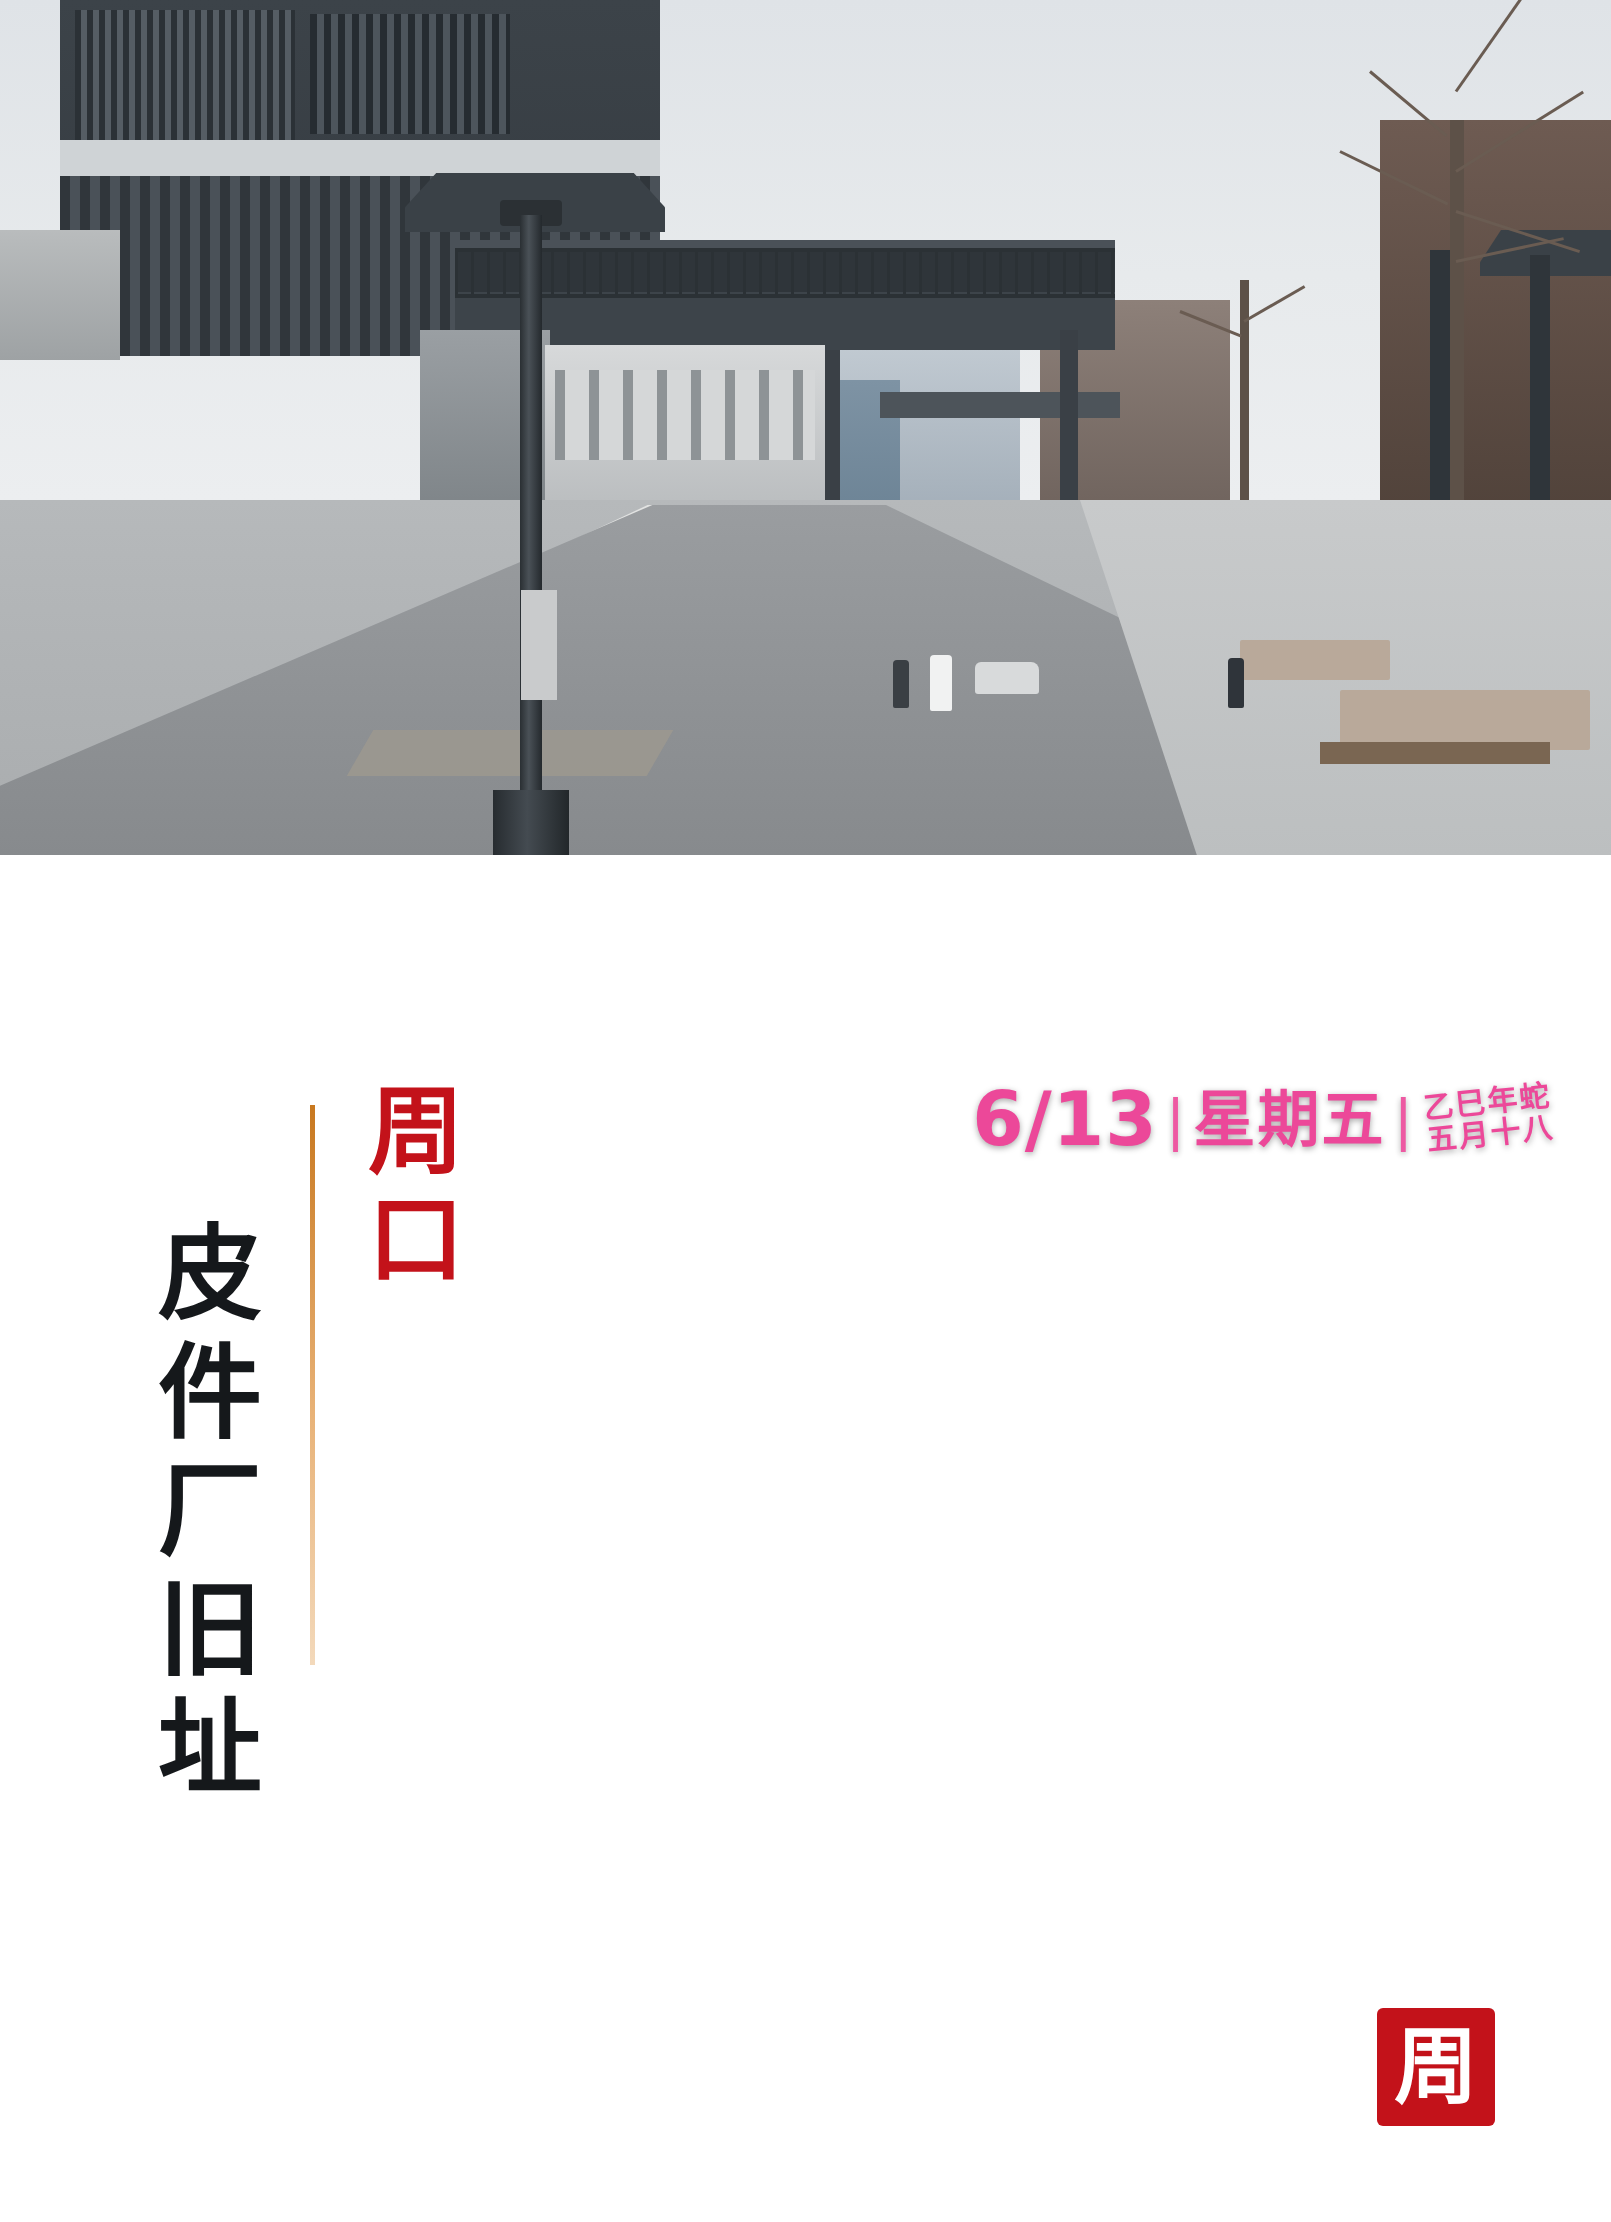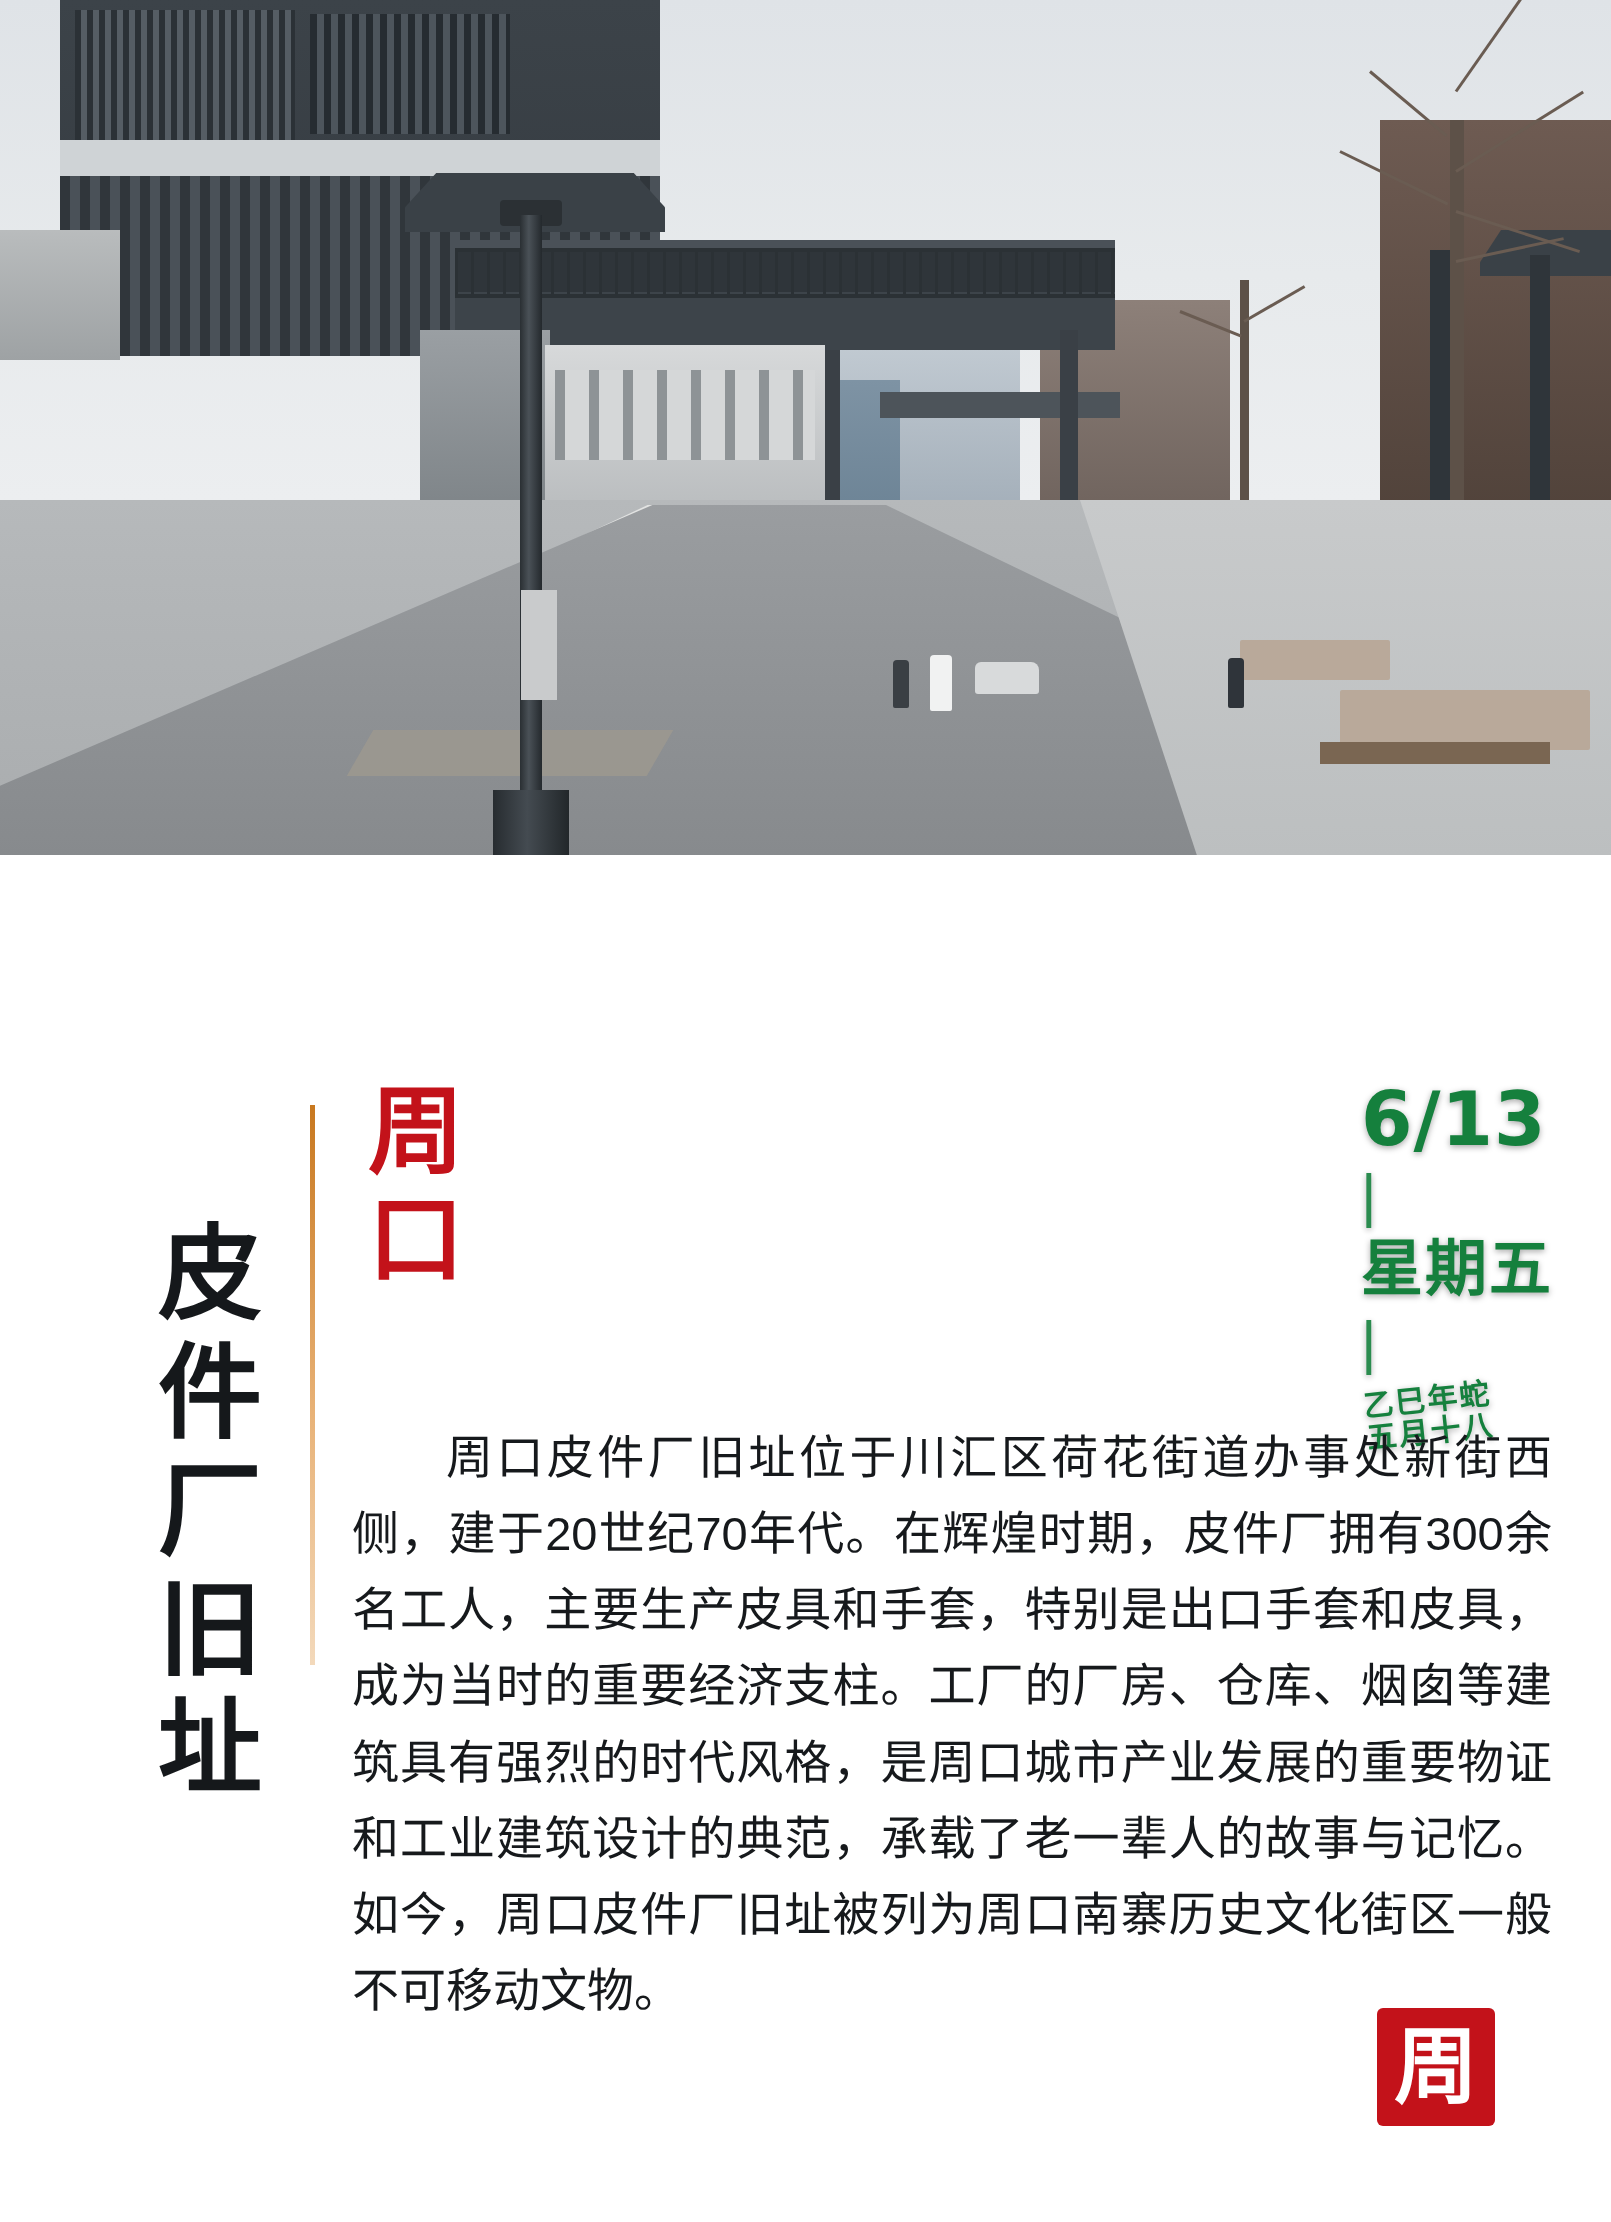--- a/index.html
+++ b/index.html
@@ -234,26 +234,25 @@
     background: #d8dadb;
     border-radius: 6px 8px 3px 3px;
   }
 
   
   .date-row {
     position: absolute;
     right: 58px;
     top: 1085px;
     display: flex;
-    align-items: flex-start;
+    align-items: center;
     gap: 10px;
-    color: #15803d;
+    color: #ec4899;
     text-shadow: 0 2px 6px rgba(0,0,0,.35);
     transform: translateY(-1px);
-    flex-direction: column;
   }
   .date-num {
     font-size: 74px;
     font-weight: 700;
     letter-spacing: 1px;
     line-height: .95;
     font-family: "DejaVu Sans", sans-serif;
   }
   .date-sep {
     font-size: 60px;
@@ -457,19 +456,18 @@
   <div class="v-dot"></div>
   <div class="v-rule"></div>
   <div class="v-title">
     <span>皮</span>
     <span>件</span>
     <span>厂</span>
     <span>旧</span>
     <span>址</span>
   </div>
 
-  <div class="body-text">周口皮件厂旧址位于川汇区荷花街道办事处新街西侧，建于20世纪70年代。在辉煌时期，皮件厂拥有300余名工人，主要生产皮具和手套，特别是出口手套和皮具，成为当时的重要经济支柱。工厂的厂房、仓库、烟囱等建筑具有强烈的时代风格，是周口城市产业发展的重要物证和工业建筑设计的典范，承载了老一辈人的故事与记忆。如今，周口皮件厂旧址被列为周口南寨历史文化街区一般不可移动文物。</div>
 
   <div class="seal">
     <span>周</span>
   </div>
 
 </div>
 
 </body></html>

